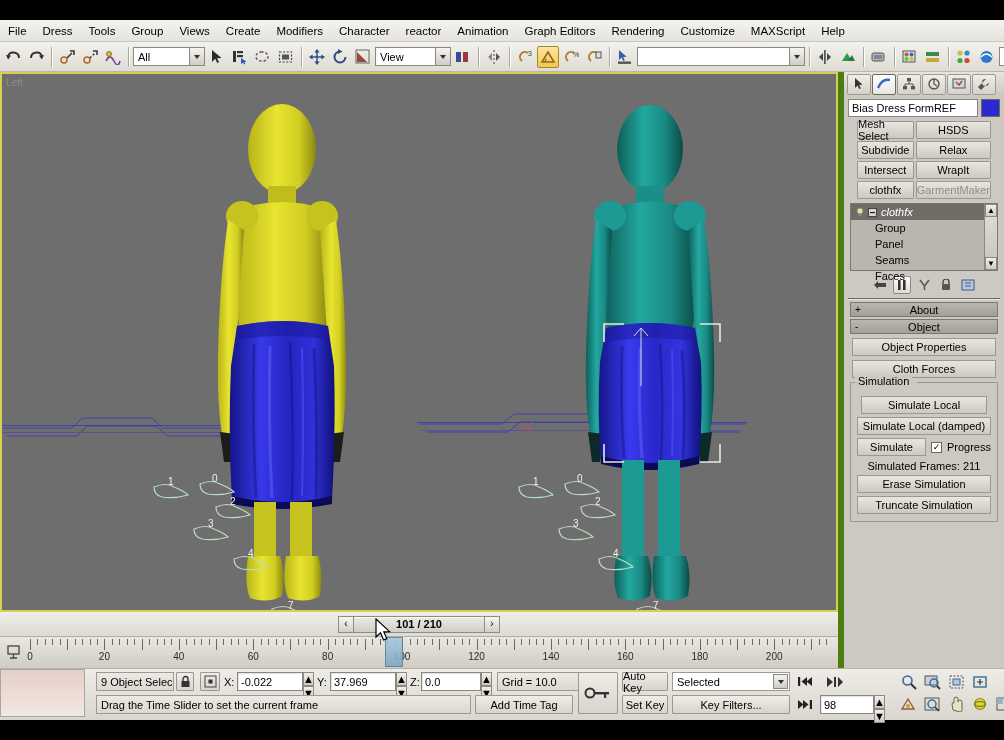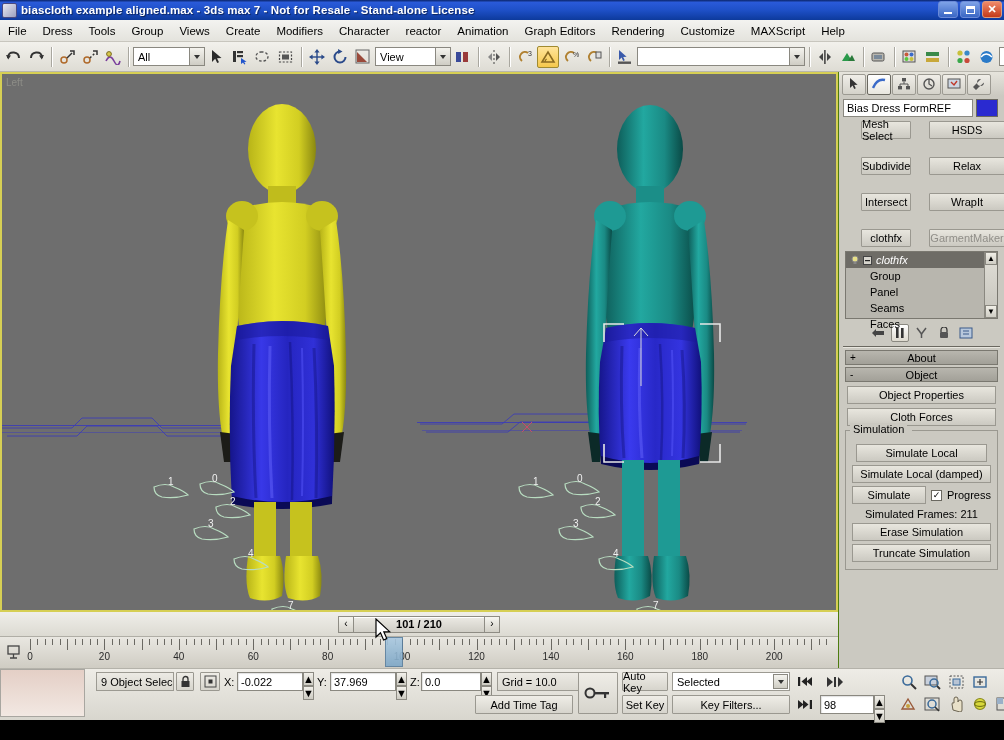--- a/index.html
+++ b/index.html
@@ -116,36 +116,36 @@
   .spin i { flex:1; background:linear-gradient(to bottom,#f2f0ea,#cdcbc2); border:1px solid #8c8a82;
     display:flex; align-items:center; justify-content:center; }
   .sb-btn { position:absolute; background:linear-gradient(to bottom,#efedE7,#d6d4cc);
     border:1px solid #9a9890; display:flex; align-items:center; justify-content:center;
     font-size:11px; border-radius:1px; }
   .nav-ico { position:absolute; width:21px; height:21px; display:flex;
     align-items:center; justify-content:center; }
 
   
   .cmdpanel { position:absolute; left:838px; top:72px; width:166px; height:596px;
-    background:#cbc9c1; border-left:1px solid #4d7c0f; overflow:hidden; }
+    background:#cbc9c1; border-left:6px solid #4d7c0f; overflow:hidden; }
   .cp-tabs { display:flex; height:24px; align-items:center; gap:1px;
     background:linear-gradient(to bottom,#e6e4dc,#cbc9c1); padding:2px 3px; }
   .cp-tab { width:24px; height:21px; border:1px solid #9c9a92; border-radius:2px;
     background:linear-gradient(to bottom,#f0eee8,#d4d2ca);
     display:flex; align-items:center; justify-content:center; }
   .cp-tab.sel { background:linear-gradient(to bottom,#ffffff,#e8e6de); border-color:#6a6860; }
   .cp-name { display:flex; align-items:center; margin:3px 4px 2px 4px; }
   .cp-name input { width:130px; height:18px; border:1px solid #8a8880; background:#fff;
     font-family:inherit; font-size:11px; padding-left:3px; }
   .cp-swatch { width:22px; height:18px; margin-left:3px; background:#2a2ad0; border:1px solid #6a6860; }
   .cp-modlist { margin:4px; height:19px; border:1px solid #8a8880; background:#fff;
     display:flex; align-items:center; justify-content:space-between; padding-left:4px; font-size:11px; }
   .cp-modlist .arrow { width:15px; height:17px; background:linear-gradient(to bottom,#f4f3ee,#cfcdc4);
     border-left:1px solid #8a8880; display:flex; align-items:center; justify-content:center; }
-  .modbtn-grid { display:grid; grid-template-columns:1fr 1fr; gap:18px; margin:4px 22px;border-radius:10px; }
+  .modbtn-grid { display:grid; grid-template-columns:1fr 1fr; gap:2px; margin:4px 13px;border-radius:10px; }
   .modbtn { height:18px; background:linear-gradient(to bottom,#e8e6de,#cbc9c1);
     border:1px solid #9a9890; display:flex; align-items:center; justify-content:center;
     font-size:11px; border-radius:1px; }
   .modbtn.dim { color:#908e88; }
   .stack { margin:3px 6px; height:68px; background:#b8b6ae; border:1px solid #7a7870;
     display:flex; position:relative; }
   .stack-list { flex:1; padding:0; font-size:11px; }
   .stack-row { height:16px; display:flex; align-items:center; padding-left:4px; }
   .stack-row.sel { background:#6e6c66; color:#fff; }
   .stack-sb { width:13px; background:linear-gradient(to bottom,#e2e0d8,#c4c2ba);
@@ -174,35 +174,20 @@
     display:flex; align-items:center; justify-content:center; font-size:9px; line-height:1; }
   .simframes { text-align:center; font-size:11px; margin:4px 0 3px 0; }
   .footer { position:absolute; left:0; top:720px; width:1004px; height:20px;
     background:#000; color:#fff; font-size:12px; display:flex; align-items:center; padding-left:18px; }
 </style>
 </head>
 <body>
 
 <div id="app">
 
-  <div class="titlebar">
-    <span class="title-ico"></span>
-    <span class="title-text">biascloth example aligned.max - 3ds max 7  - Not for Resale - Stand-alone License</span>
-    <div class="wbtns">
-      <div class="wbtn">
-          <span class="wb-min"></span>
-        </div>
-      <div class="wbtn">
-          <span class="wb-max"></span>
-        </div>
-      <div class="wbtn close">
-          <span class="wb-cl">✕</span>
-        </div>
-    </div>
-  </div>
 
   <div class="menubar">
     <div class="menu-item">File</div>
     <div class="menu-item">Dress</div>
     <div class="menu-item">Tools</div>
     <div class="menu-item">Group</div>
     <div class="menu-item">Views</div>
     <div class="menu-item">Create</div>
     <div class="menu-item">Modifiers</div>
     <div class="menu-item">Character</div>
@@ -761,20 +746,21 @@
 
     <span style="position:absolute; left:410px; top:7px; font-size:11px;">Z:</span>
     <div class="sb-field" style="left:421px; top:3px; width:60px; height:19px;">0.0</div>
     <div class="spin" style="left:481px; top:3px;">
         <i>▲</i>
         <i>▼</i>
       </div>
 
     <div class="sb-flat" style="left:497px; top:3px; width:98px; height:19px;">Grid = 10.0</div>
 
+    <div class="sb-flat" style="left:96px; top:26px; width:375px; height:19px;">Drag the Time Slider to set the current frame</div>
     <div class="sb-btn" style="left:475px; top:26px; width:98px; height:19px;">Add Time Tag</div>
 
     <div class="sb-btn" style="left:578px; top:3px; width:40px; height:42px;">
       <svg width="28" height="14" viewBox="0 0 28 14">
           <circle cx="6" cy="7" r="4.5" fill="none" stroke="#333" stroke-width="2"></circle>
           <rect x="10" y="6" width="15" height="2.4" fill="#333"></rect>
           <rect x="20" y="8" width="2.2" height="4" fill="#333"></rect>
         </svg>
     </div>
 

